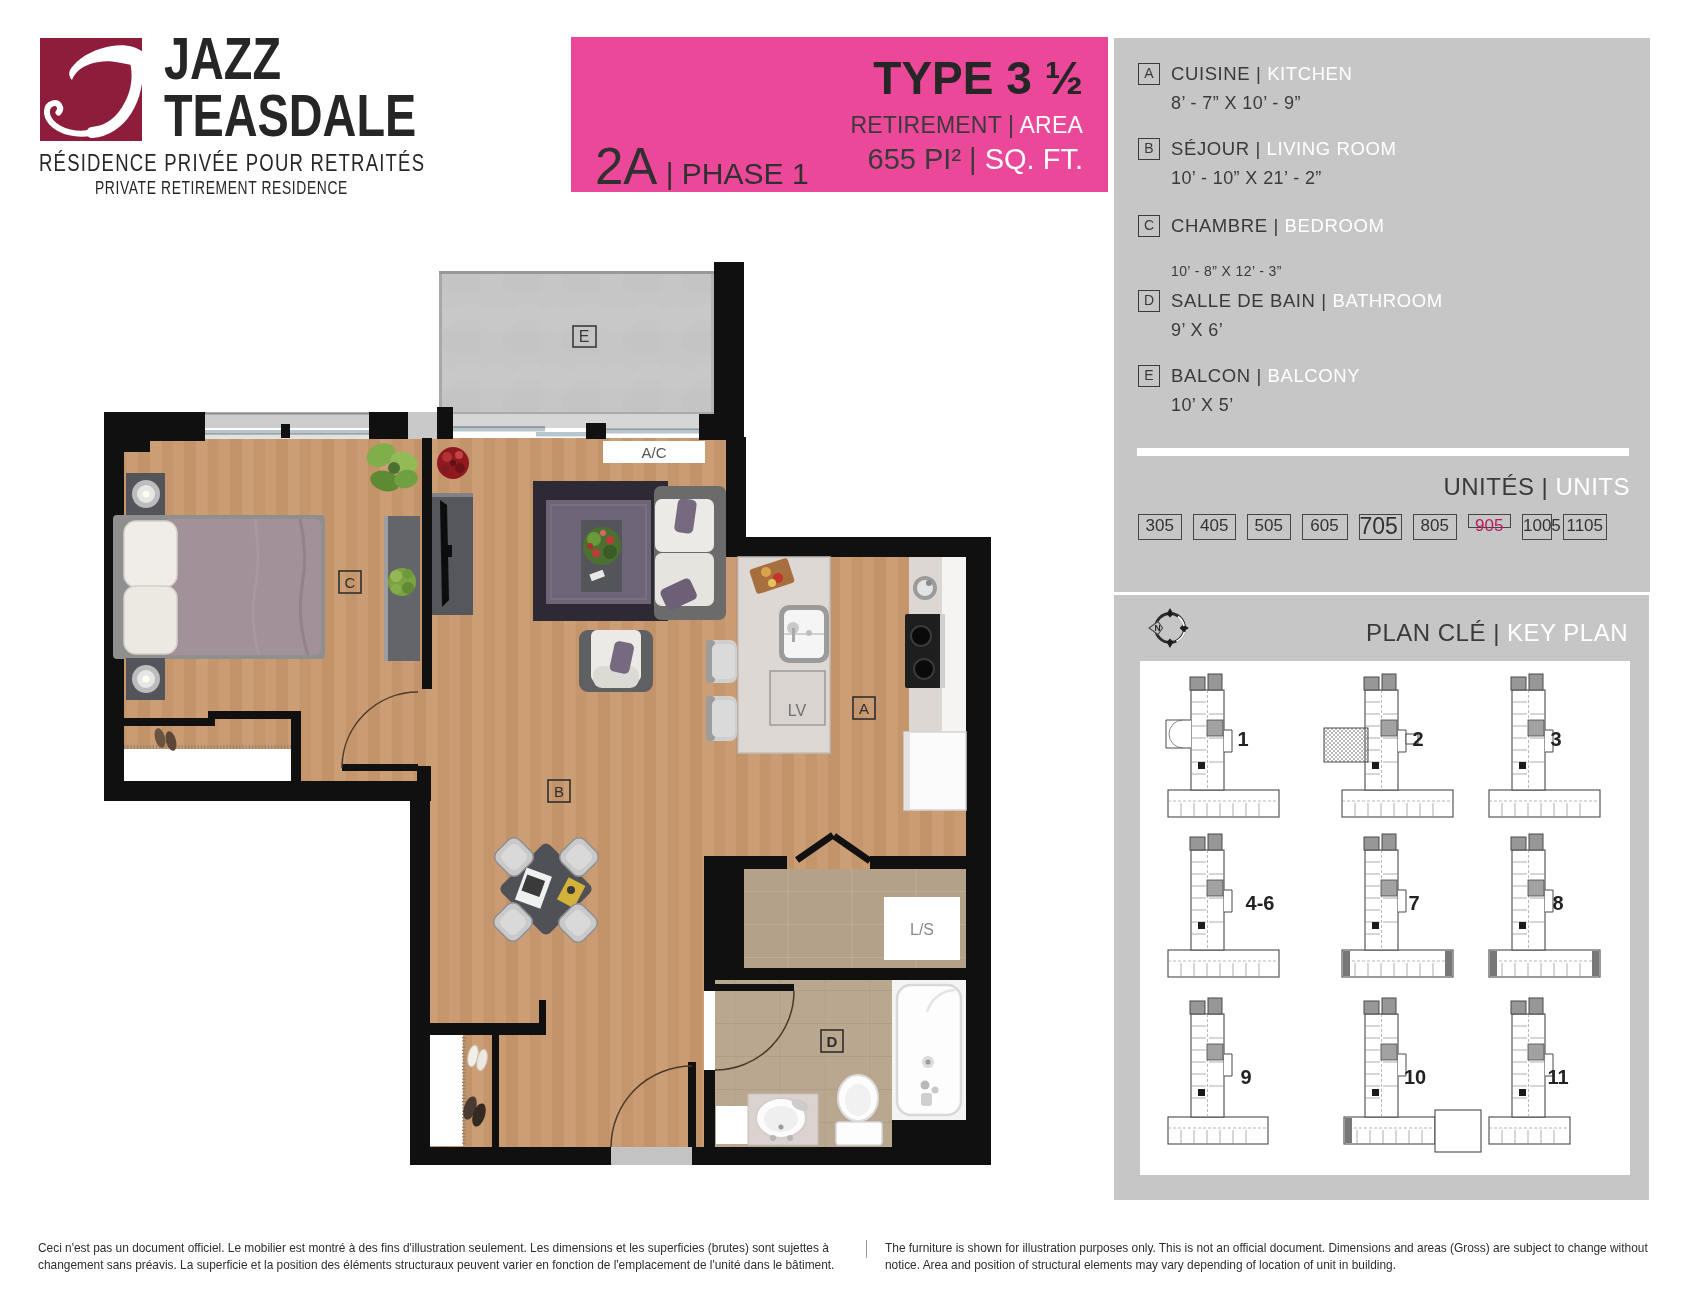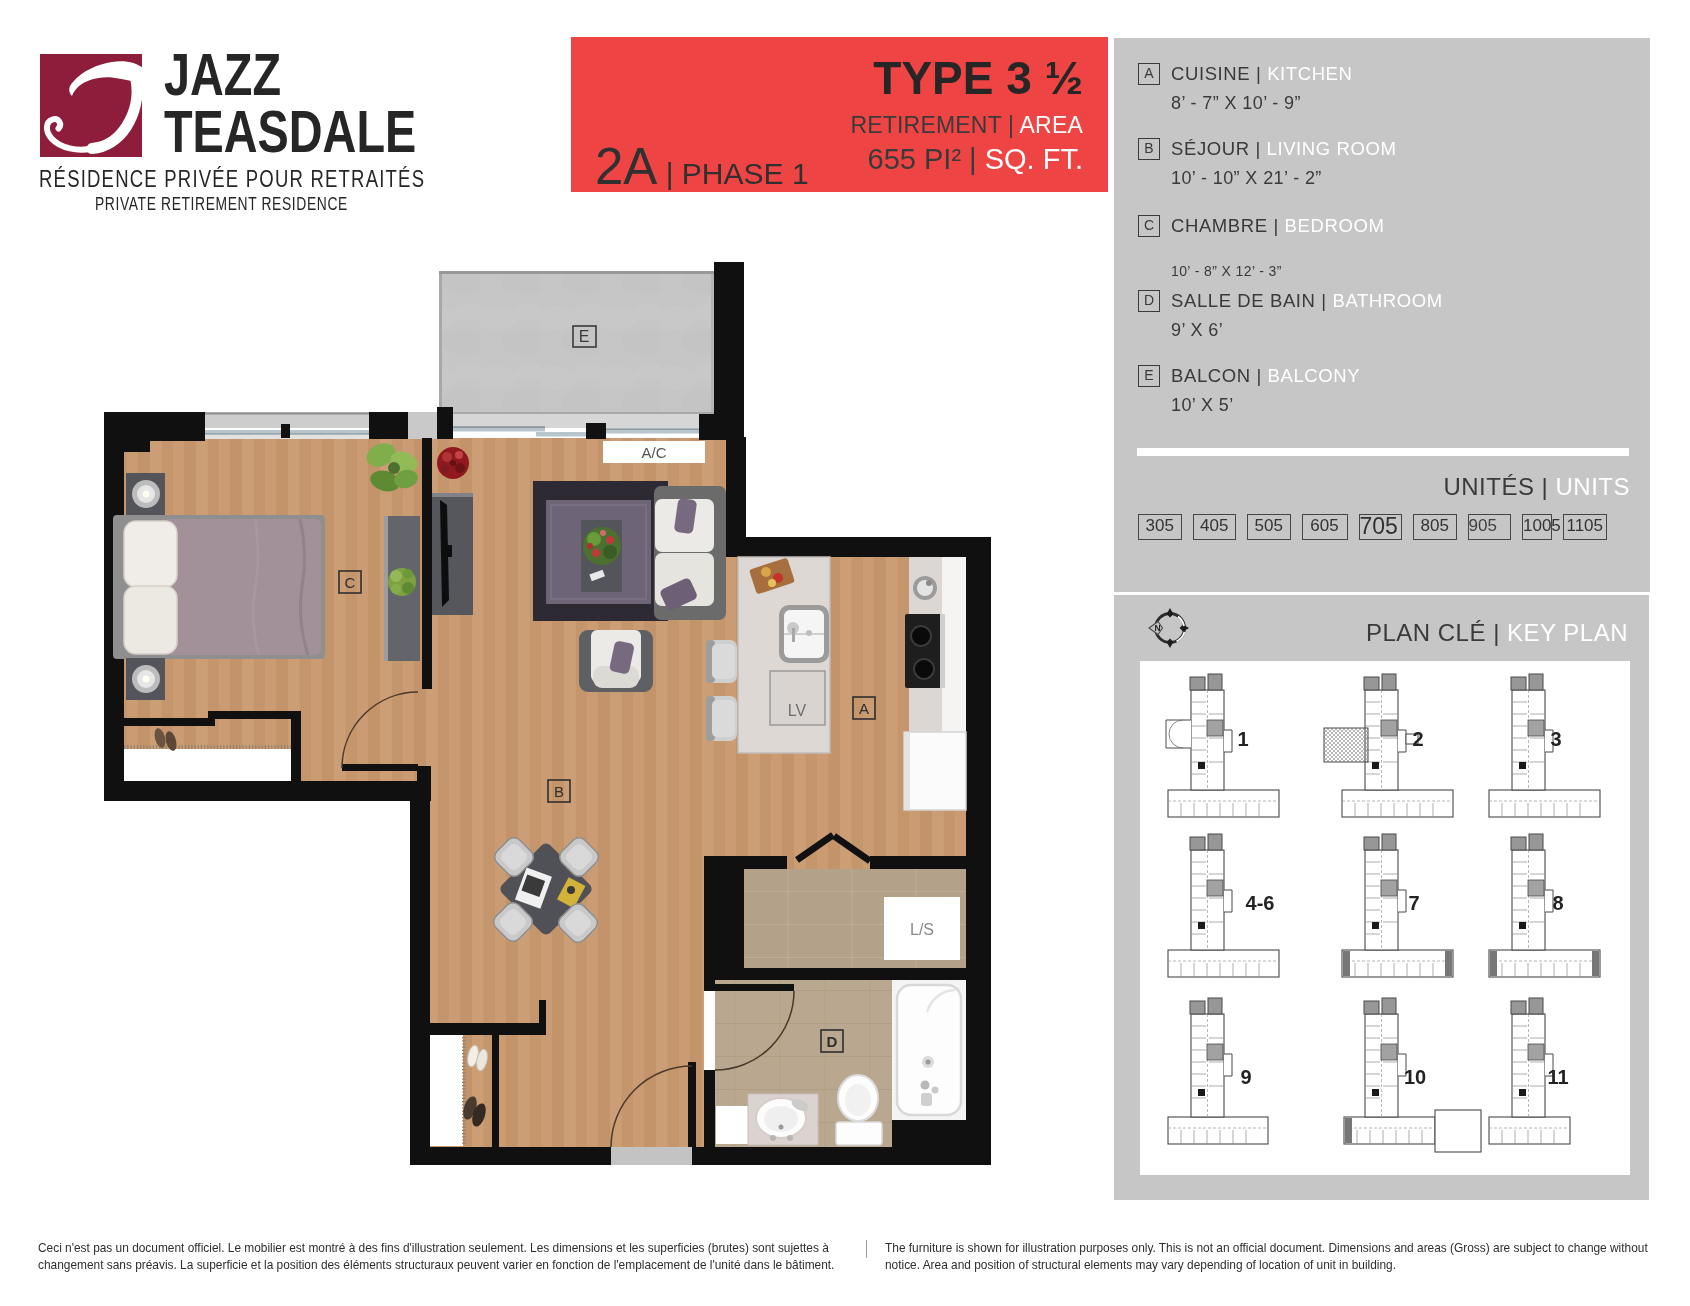--- a/index.html
+++ b/index.html
@@ -429,39 +429,39 @@
       <ellipse cx="473" cy="1056" rx="5" ry="11" fill="#f2efe9" stroke="#c9c2b5" stroke-width="1" transform="rotate(12 473 1056)"></ellipse>
       <ellipse cx="482" cy="1060" rx="5" ry="11" fill="#ece8e0" stroke="#c9c2b5" stroke-width="1" transform="rotate(12 482 1060)"></ellipse>
     </g>
 
 <g>
       <ellipse cx="470" cy="1108" rx="6" ry="12" fill="#4a3a30" transform="rotate(18 470 1108)"></ellipse>
       <ellipse cx="479" cy="1115" rx="6" ry="12" fill="#352a22" transform="rotate(18 479 1115)"></ellipse>
     </g>
 </svg>
 
-<div class="abs" style="left:0px;top:16px;width:560px;height:210px;">
+<div class="abs" style="left:0px;top:0px;width:560px;height:210px;">
 
   <svg class="abs" style="left:40px;top:36px;" width="120" height="110" viewBox="0 0 120 110">
     <rect x="0" y="2" width="102" height="103" fill="#8e1d3c"></rect>
     <path d="M 33,30 C 42,19 58,12 72,10 C 86,8 96,11 103,16 L 103,31 C 93,30 83,26.5 72,25.5 C 58,24.5 46,28 38,35 C 35,38 33,41 32,44 C 27.5,39 29,34 33,30 Z" fill="#ffffff"></path>
     <path d="M 96,28 C 99,44 95,61 86.5,74.5 C 78.5,87 66,95.5 52,96.5" fill="none" stroke="#ffffff" stroke-width="11" stroke-linecap="round"></path>
     <path d="M 52,96.5 C 38,99.5 20.5,96.5 11.5,86.5 C 5,79 5.5,70 12.5,67.5 C 18.5,65.5 22.5,72 18.5,76.5" fill="none" stroke="#ffffff" stroke-width="6" stroke-linecap="round"></path>
   </svg>
 
   <div class="abs" style="left:164px;top:24px;font-size:60px;font-weight:bold;color:#262626;transform:scaleX(0.78);transform-origin:0 0;letter-spacing:0px;white-space:nowrap;">JAZZ</div>
 
   <div class="abs" style="left:164px;top:81px;font-size:60px;font-weight:bold;color:#262626;transform:scaleX(0.78);transform-origin:0 0;letter-spacing:0px;white-space:nowrap;">TEASDALE</div>
 
   <div class="abs" style="left:39px;top:150px;font-size:23px;color:#262626;letter-spacing:1.5px;transform:scaleX(0.805);transform-origin:0 0;white-space:nowrap;">RÉSIDENCE PRIVÉE POUR RETRAITÉS</div>
 
   <div class="abs" style="left:95px;top:178px;font-size:18px;color:#262626;letter-spacing:0.8px;transform:scaleX(0.77);transform-origin:0 0;white-space:nowrap;">PRIVATE RETIREMENT RESIDENCE</div>
 </div>
 
-<div class="abs" style="left:571px;top:37px;width:537px;height:155px;background:#ef4444;">
+<div class="abs" style="left:571px;top:37px;width:537px;height:155px;background:#ec4899;">
 
   <div class="abs" style="right:25px;top:14px;font-size:46px;font-weight:bold;color:#262626;white-space:nowrap;">TYPE 3 ½</div>
 
   <div class="abs" style="right:25px;top:75px;font-size:23px;letter-spacing:0.2px;white-space:nowrap;"><span class="dk">RETIREMENT | </span><span class="wt">AREA</span></div>
 
   <div class="abs" style="right:25px;top:106px;font-size:29px;white-space:nowrap;"><span class="dk">655 PI² | </span><span class="wt">SQ. FT.</span></div>
 
   <div class="abs" style="left:24px;top:100px;font-size:51px;color:#303030;white-space:nowrap;">2A<span style="font-size:30px;"> | PHASE 1</span></div>
 </div>
 
@@ -491,21 +491,21 @@
 
   <div class="abs" style="right:20px;top:435px;font-size:24px;letter-spacing:0.5px;white-space:nowrap;"><span class="dk">UNITÉS | </span><span class="wt">UNITS</span></div>
 
   <div class="abs" style="left:24px;top:476px;display:flex;gap:11px;">
     <div style="width:43.5px;height:26px;border:1.5px solid #454545;box-sizing:border-box;text-align:center;font-size:17px;line-height:22px;color:#333;">305</div>
     <div style="width:43.5px;height:26px;border:1.5px solid #454545;box-sizing:border-box;text-align:center;font-size:17px;line-height:22px;color:#333;">405</div>
     <div style="width:43.5px;height:26px;border:1.5px solid #454545;box-sizing:border-box;text-align:center;font-size:17px;line-height:22px;color:#333;">505</div>
     <div style="width:46px;height:26px;border:1.5px solid #454545;box-sizing:border-box;text-align:center;font-size:17px;line-height:22px;color:#333;">605</div>
     <div style="width:43.5px;height:26px;border:1.5px solid #454545;box-sizing:border-box;text-align:left;font-size:23px;line-height:22px;color:#333;">705</div>
     <div style="width:43.5px;height:26px;border:1.5px solid #454545;box-sizing:border-box;text-align:center;font-size:17px;line-height:22px;color:#333;">805</div>
-    <div style="width:43.5px;height:26px;border:1.5px solid #454545;box-sizing:border-box;font-size:17px;line-height:22px;color:#404040;">905</div>
+    <div style="width:43.5px;height:14px;border:1.5px solid #454545;box-sizing:border-box;text-align:center;font-size:17px;line-height:22px;color:#be185d;">905</div>
     <div style="width:30px;height:26px;border:1.5px solid #454545;box-sizing:border-box;text-align:center;font-size:17px;line-height:22px;color:#333;">1005</div>
     <div style="width:43.5px;height:26px;border:1.5px solid #454545;box-sizing:border-box;text-align:center;font-size:17px;line-height:22px;color:#333;">1105</div>
   </div>
 </div>
 
 <div class="abs" style="left:1114px;top:595px;width:535px;height:605px;background:#c6c6c6;">
 
   <svg class="abs" style="left:34px;top:12px;" width="42" height="42" viewBox="0 0 42 42">
     <circle cx="22" cy="21" r="14.5" fill="none" stroke="#2b2b2b" stroke-width="2.8"></circle>
     <path d="M 22,1 L 25.4,7 L 22,10.4 L 18.6,7 Z" fill="#1d1d1d"></path>

